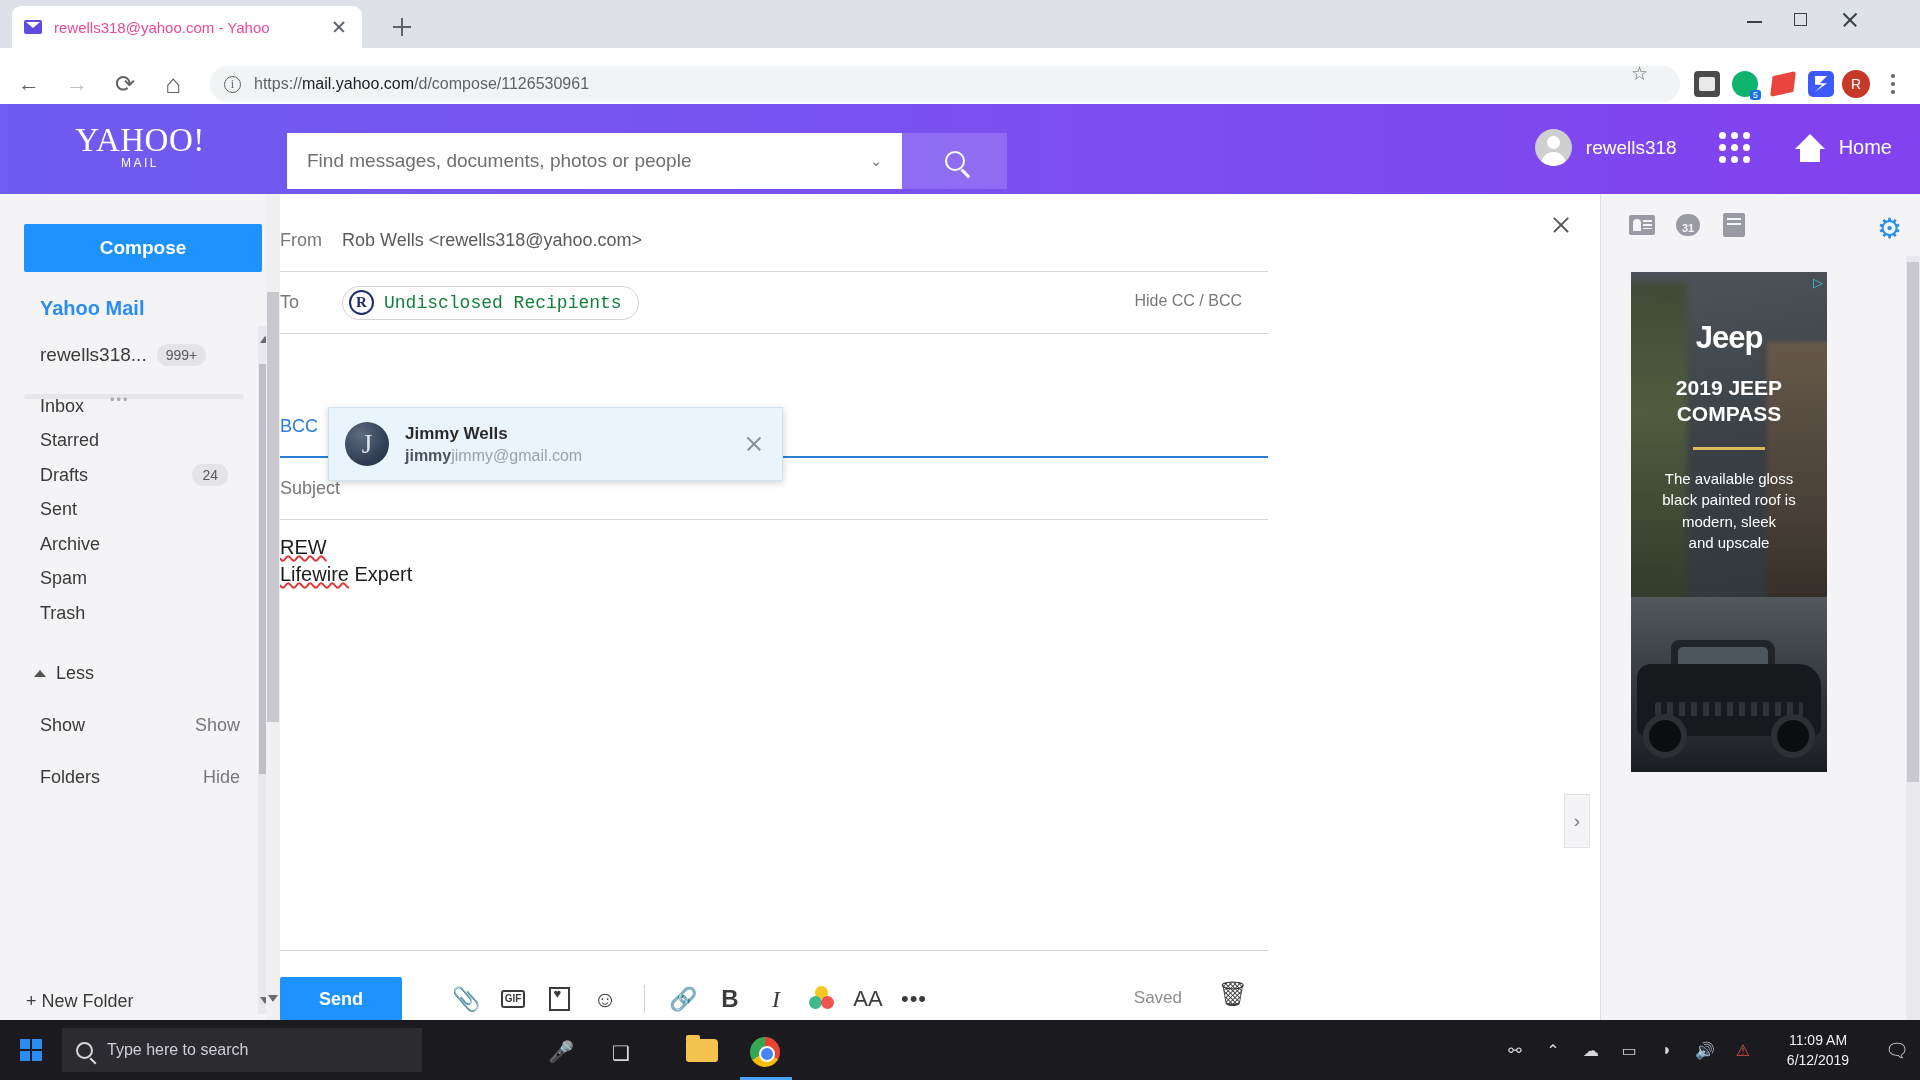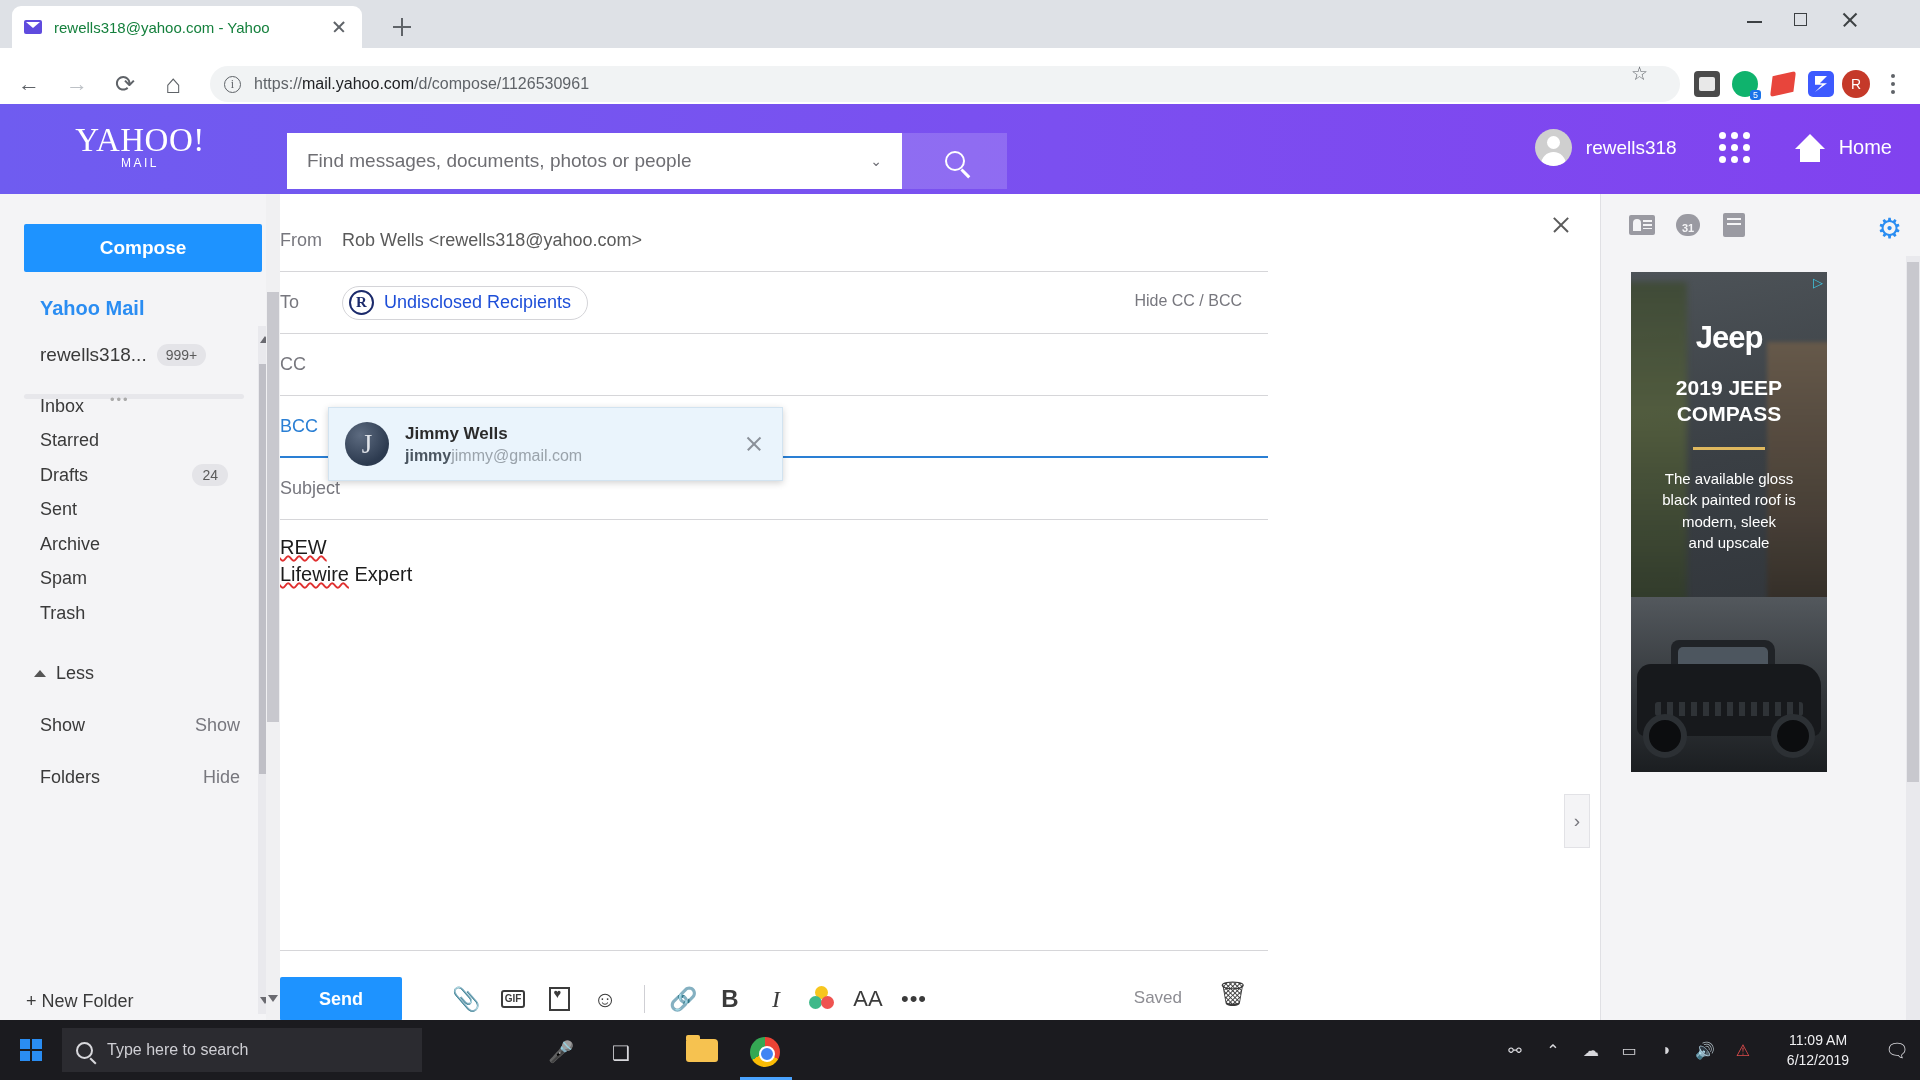--- a/index.html
+++ b/index.html
@@ -28,21 +28,21 @@
   }
   .tab-favicon::after {
     content: ""; position: absolute; left: 2px; top: 2px;
     width: 14px; height: 10px;
     border-top: 6px solid #ffffff;
     border-left: 7px solid transparent;
     border-right: 7px solid transparent;
     box-sizing: border-box;
   }
   .tab-title {
-    font-size: 15px; color: #15803d; white-space: nowrap;
+    font-size: 15px; color: #ec4899; white-space: nowrap;
     overflow: hidden; flex: 1 1 auto;
     -webkit-mask-image: linear-gradient(to right, #000 86%, transparent 100%);
     mask-image: linear-gradient(to right, #000 86%, transparent 100%);
   }
   .tab-close {
     width: 22px; height: 22px; flex: 0 0 auto; position: relative;
     margin-left: 4px;
   }
   .tab-close::before, .tab-close::after {
     content: ""; position: absolute; left: 4px; top: 10px;
@@ -325,21 +325,21 @@
     display: inline-flex; align-items: center; height: 34px;
     border: 1px solid #d4d4d8; border-radius: 17px; padding: 0 16px 0 6px;
     background: #fff;
   }
   .chip .cav {
     width: 25px; height: 25px; border-radius: 50%; background: #fff;
     border: 2px solid #1b2a6b; color: #1b2a6b; font-size: 15px;
     font-weight: bold; display: flex; align-items: center;
     justify-content: center; margin-right: 10px; font-family: "Liberation Serif", serif;
   }
-  .chip .ctx { font-size: 18px; color: #1d4ed8; }
+  .chip .ctx { font-size: 18px; color: #15803d; font-family: Liberation Mono, monospace; }
   .hide-cc {
     position: absolute; right: 26px; top: 20px; font-size: 16px; color: #77777e;
     cursor: pointer;
   }
 
   
   .sugg {
     position: absolute; left: 48px; top: 213px; width: 455px; height: 74px;
     background: #eaf4fc; border: 1px solid #d2e3f0;
     box-shadow: 0 2px 7px rgba(0,0,0,0.18);
@@ -789,24 +789,20 @@
 
         <div class="fld" id="fld-to">
           <span class="k">To</span>
           <span class="chip">
             <span class="cav">R</span>
             <span class="ctx">Undisclosed Recipients</span>
           </span>
           <span class="hide-cc">Hide CC / BCC</span>
         </div>
 
-        <div class="fld" id="fld-cc">
-          <span class="k">CC</span>
-          <span class="v"></span>
-        </div>
 
         <div class="fld" id="fld-bcc">
           <span class="k" style="color:#2a7fd4">BCC</span>
           <span class="v" style="color:#2b2b2b">jimmy wells</span>
         </div>
 
         <div class="fld" id="fld-subj">
           <span class="k">Subject</span>
           <span class="v"></span>
         </div>

